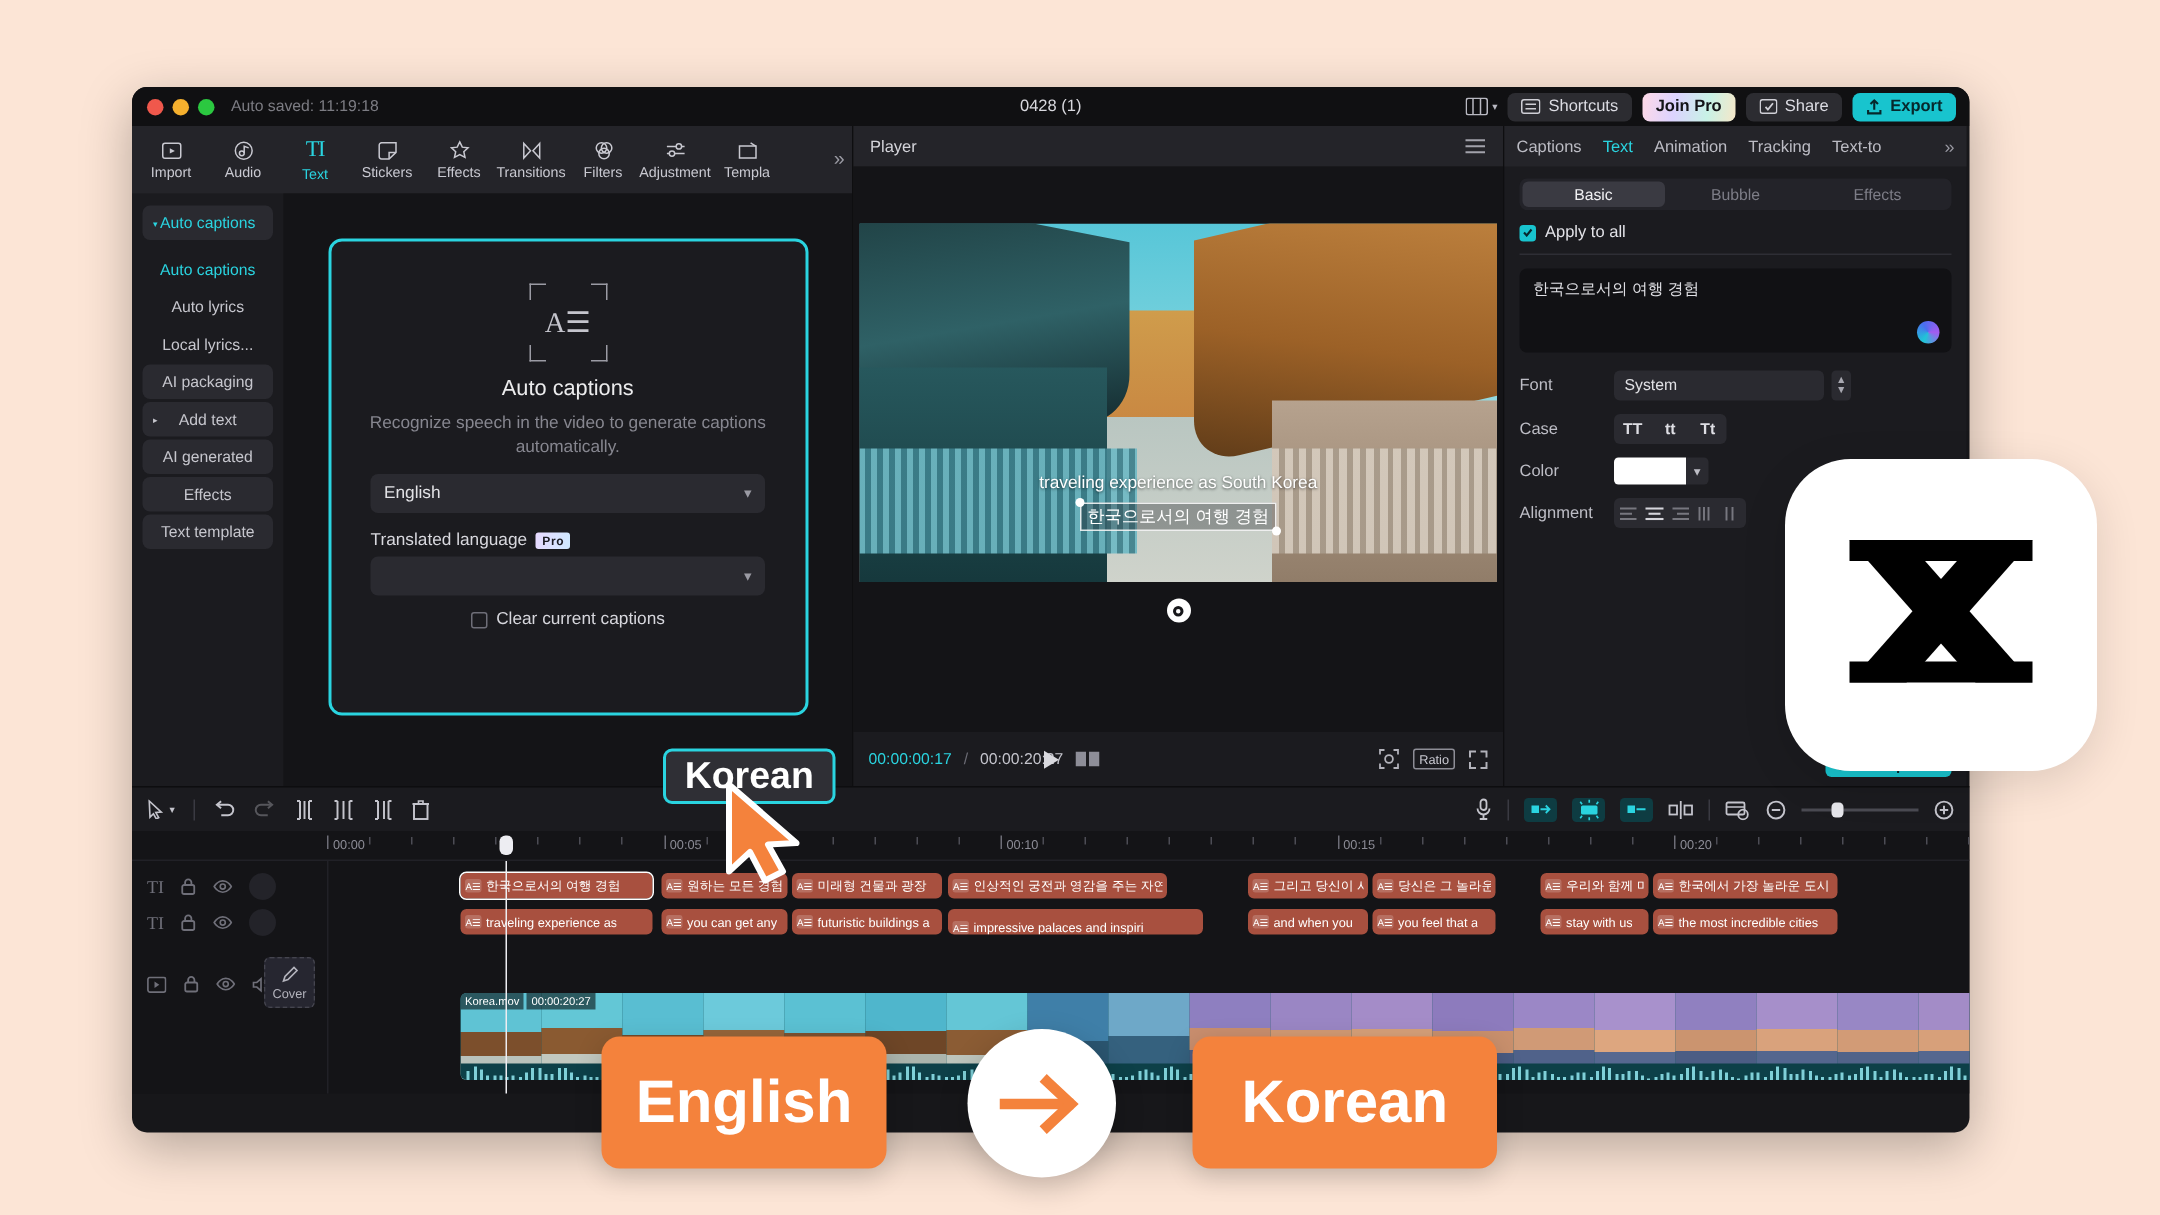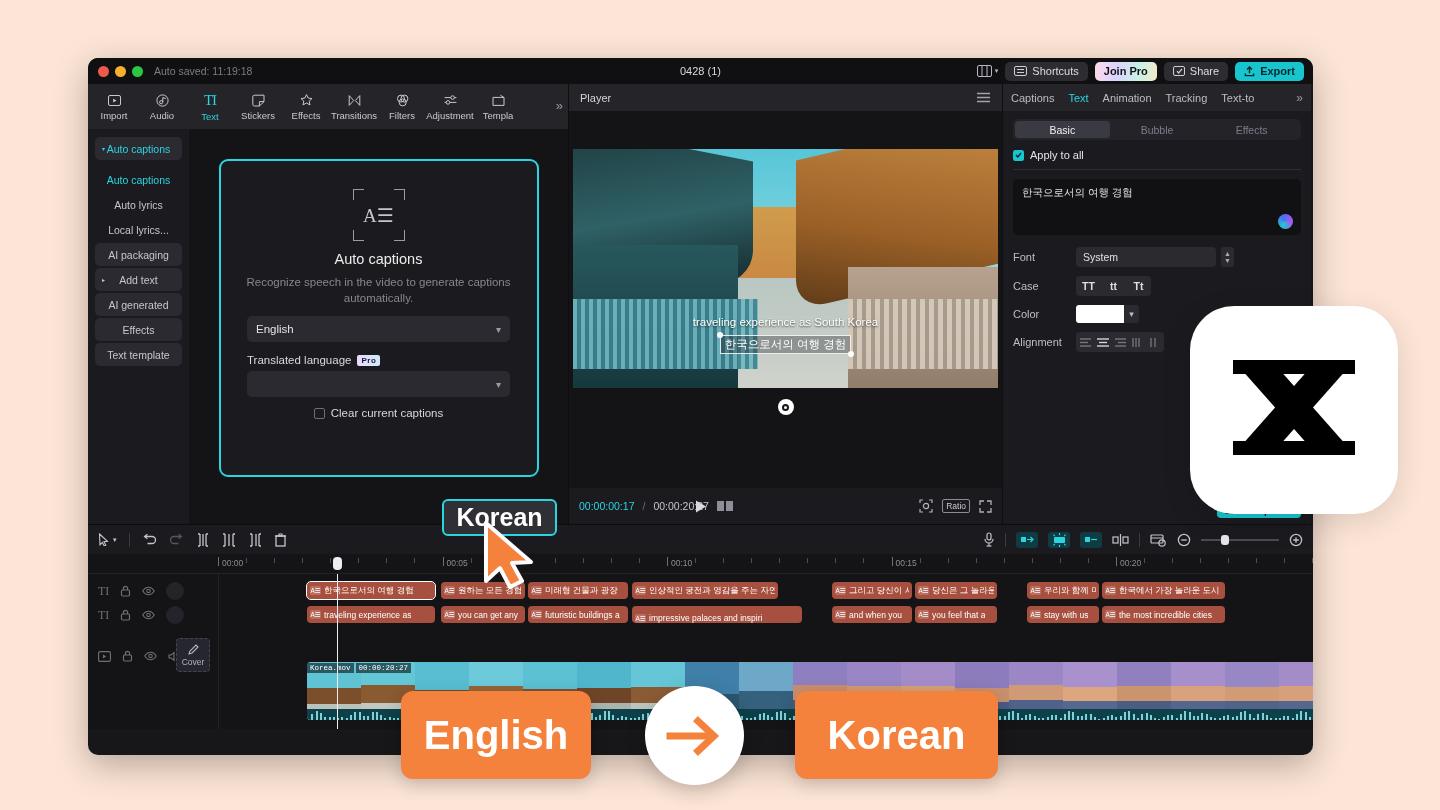--- a/index.html
+++ b/index.html
@@ -184,21 +184,21 @@
 
   .clip {
     position: absolute; height: 17px; border-radius: 4px; background: #a8503f;
     display: flex; align-items: center; padding: 0 3px; gap: 3px; overflow: hidden;
   }
   .clip.selected { outline: 1.5px solid #fff; }
   .clip .cic { width: 11px; height: 9px; border-radius: 2px; background: rgba(255,255,255,.18); color: #fff; font-size: 6.5px; display: flex; align-items: center; justify-content: center; flex: none;}
   .clip .ctx { font-size: 8.5px; color: #fff; white-space: nowrap; overflow: hidden; }
 
   .vclip { position: absolute; left: 0; top: 88px; width: 1095px; height: 58px; border-radius: 4px; overflow: hidden; background: #12555f; }
-  .vclip-head { position: absolute; left: 0; top: 0; height: 11px; display: flex; gap: 2px; align-items: center; z-index: 3; font-family: Liberation Mono, monospace;}
+  .vclip-head { position: absolute; left: 0; top: 0; height: 11px; display: flex; gap: 2px; align-items: center; z-index: 3;}
   .vc-name { background: rgba(0,0,0,.55); color: #fff; font-size: 7.5px; padding: 1px 3px; }
   .thumbs { position: absolute; inset: 0; display: flex; }
   .thumb { width: 54px; height: 100%; flex: none; }
   .wave { position: absolute; left: 0; right: 0; bottom: 0; height: 11px; background: #0d4048; }
   .wave i { position: absolute; bottom: 0; width: 2px; background: #7fd0d8; }
 
   .playhead { position: absolute; top: 0; bottom: 0; width: 1px; background: #ededf2; z-index: 8; }
   .playhead .cap { position: absolute; top: -17px; left: -4px; width: 9px; height: 13px; background: #ededf2; border-radius: 4px; }
 
   

